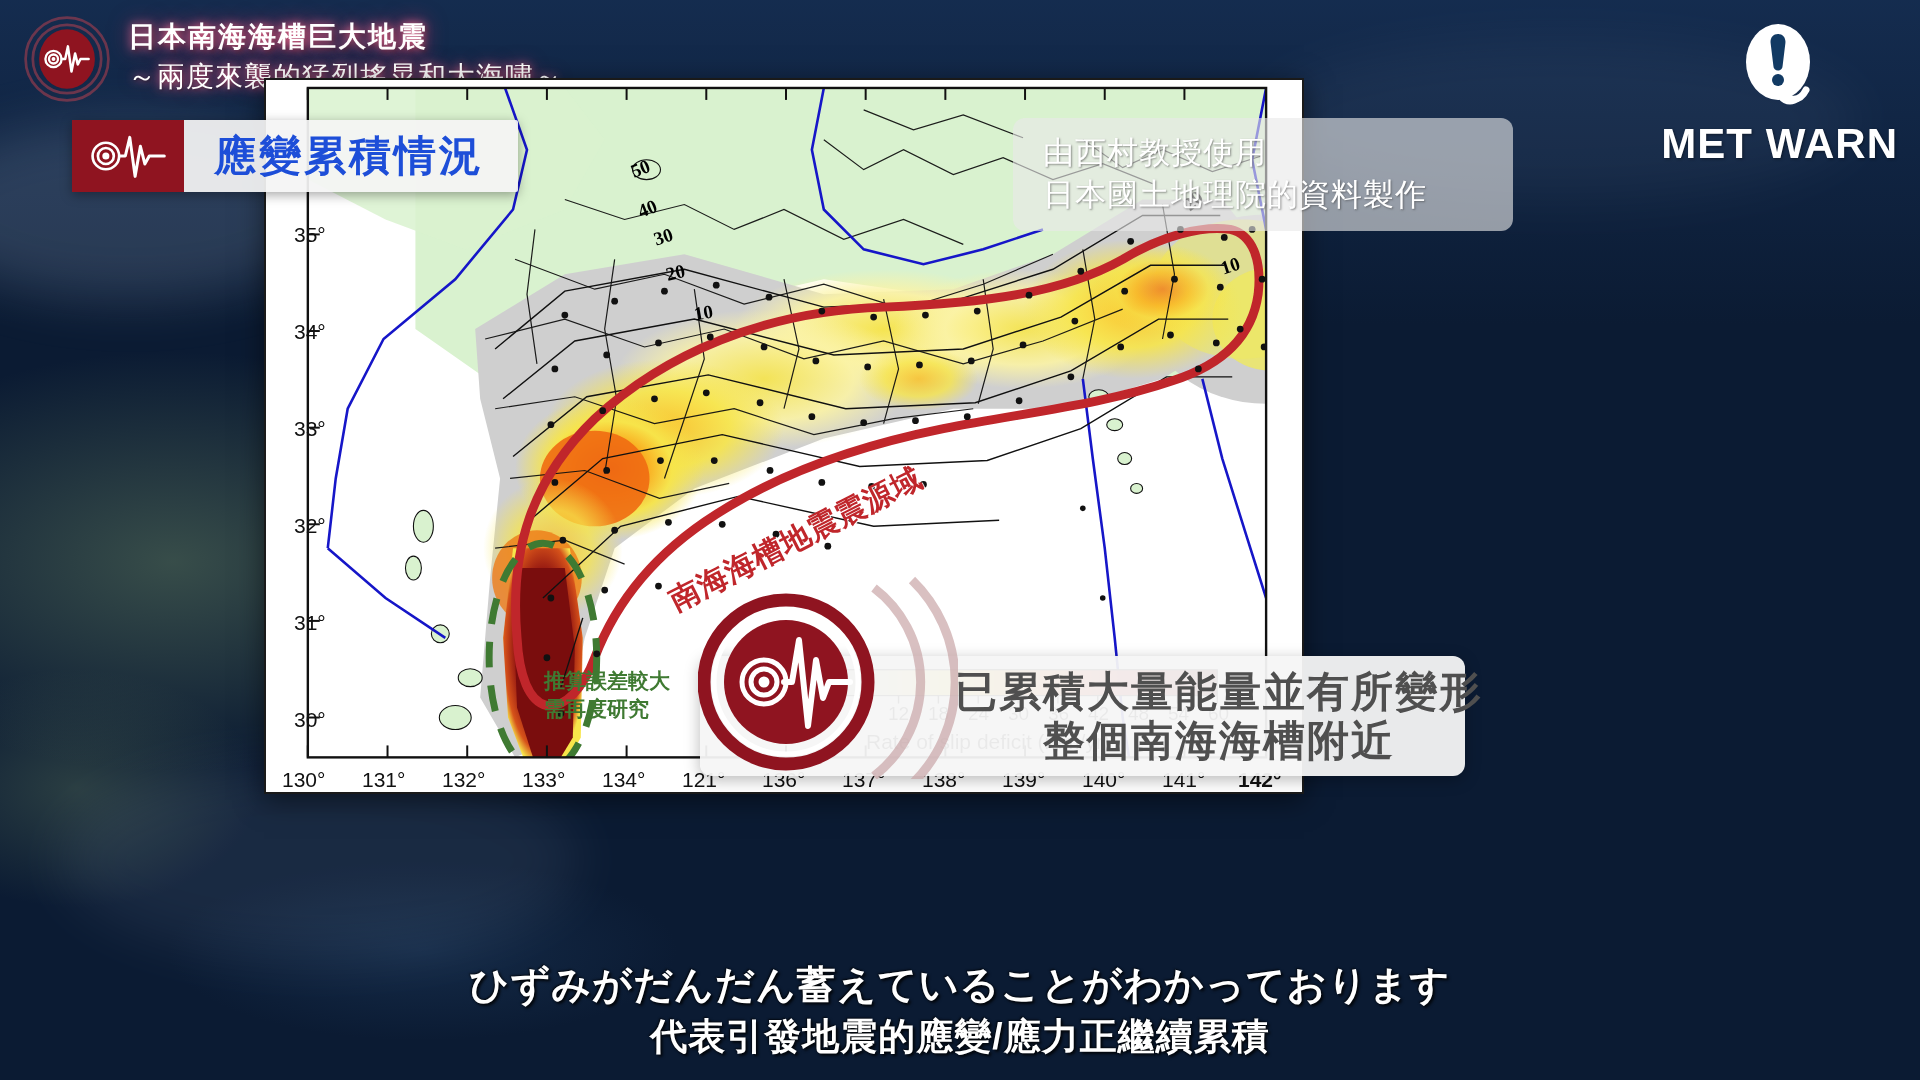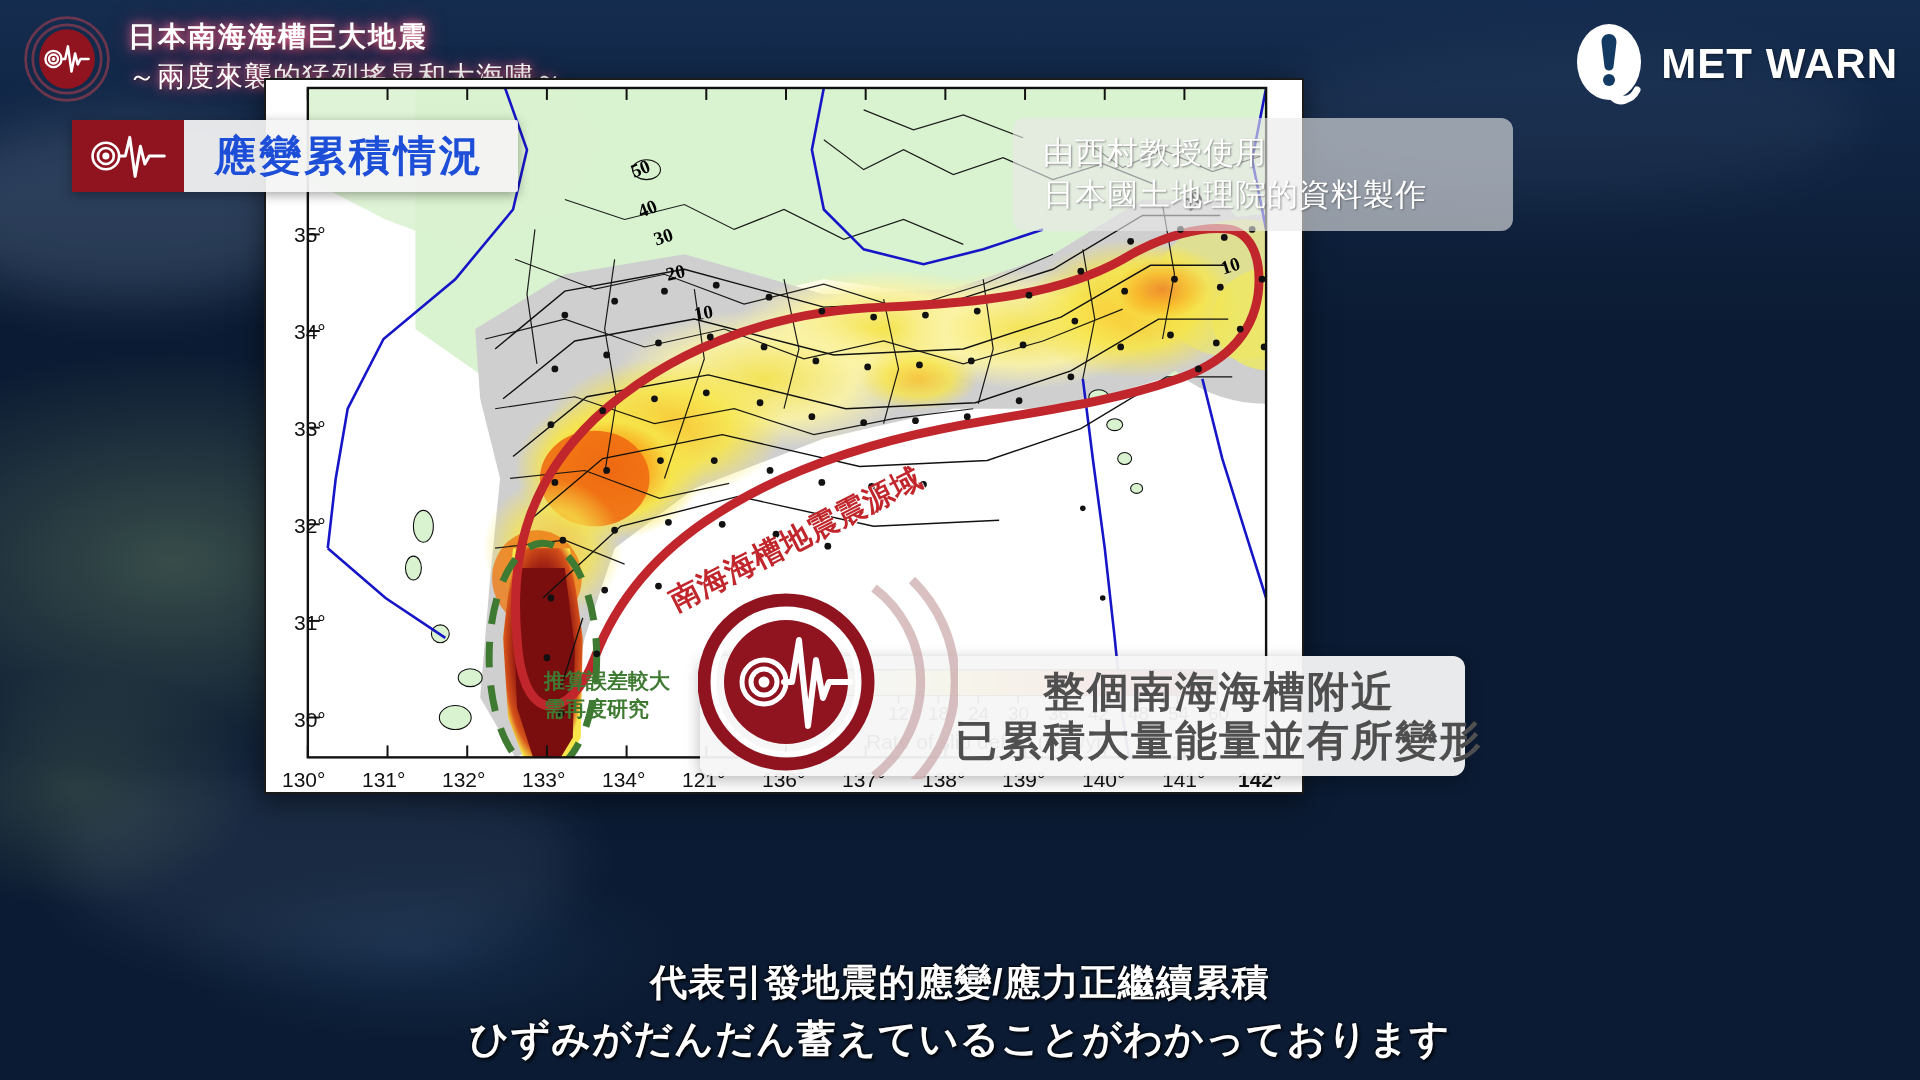--- a/index.html
+++ b/index.html
@@ -79,21 +79,21 @@
     text-shadow:0 0 10px rgba(255,120,160,.9), 0 0 22px rgba(210,40,90,.8), 2px 2px 4px rgba(0,0,0,.6);
     white-space:nowrap;
   }
   #sub-title{
     margin-top:2px; font-size:28px; color:#fff; letter-spacing:1px;
     text-shadow:0 0 8px rgba(255,120,160,.85), 0 0 18px rgba(210,40,90,.7), 1px 1px 3px rgba(0,0,0,.6);
     white-space:nowrap;
   }
 
   
-  #brand{ position:absolute; right:22px; top:22px; display:flex; align-items:center; gap:14px; }
+  #brand{ position:absolute; right:22px; top:22px; display:flex; align-items:center; gap:14px;flex-direction:column; }
   #brand-text{
     font-size:42px; font-weight:bold; color:#fff; letter-spacing:1px;
     text-shadow:1px 1px 3px rgba(0,0,0,.45);
   }
 
   
   #section-tag{
     position:absolute; left:72px; top:120px; display:flex; align-items:center;
     height:72px;
     background:rgba(244,244,244,.93);
@@ -540,21 +540,21 @@
       <circle cx="66" cy="108" r="13"></circle>
     </g>
     <circle cx="66" cy="108" r="5.5" fill="#fff"></circle>
     <path d="M86 108 L94 108 L101 66 L110 152 L118 86 L125 124 L131 108 L152 108" fill="none" stroke="#fff" stroke-width="6" stroke-linejoin="round" stroke-linecap="round"></path>
     <g fill="none" stroke="#c9a6a8" stroke-width="9" opacity=".7">
       <path d="M176 14 A118 118 0 0 1 176 202"></path>
       <path d="M214 6 A142 142 0 0 1 214 210"></path>
     </g>
   </svg>
   <div class="lines">
+    <div>已累積大量能量並有所變形</div>
     <div>整個南海海槽附近</div>
-    <div>已累積大量能量並有所變形</div>
   </div>
 </div>
 
 <div id="subs">
+  <div id="sub-ja">ひずみがだんだん蓄えていることがわかっております</div>
   <div id="sub-zh">代表引發地震的應變/應力正繼續累積</div>
-  <div id="sub-ja">ひずみがだんだん蓄えていることがわかっております</div>
 </div>
 
 </body></html>

